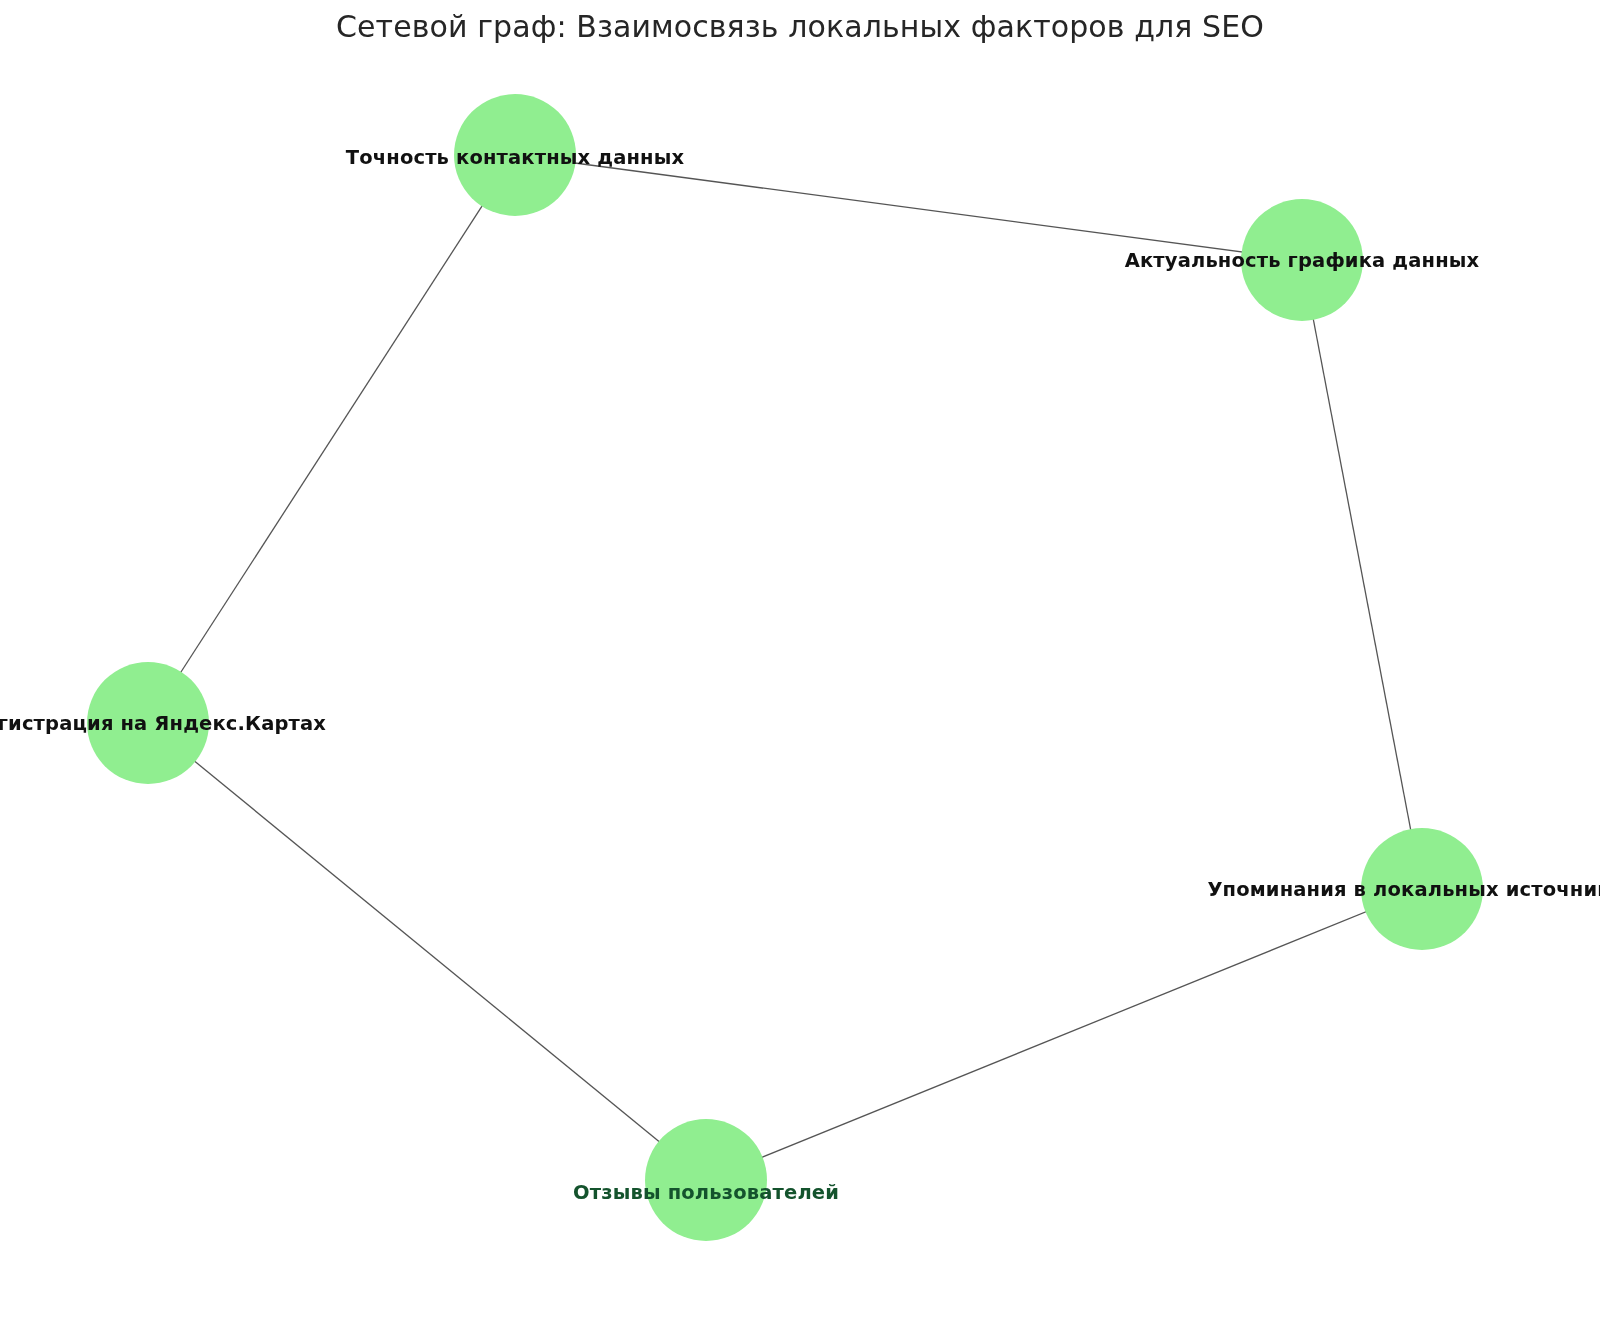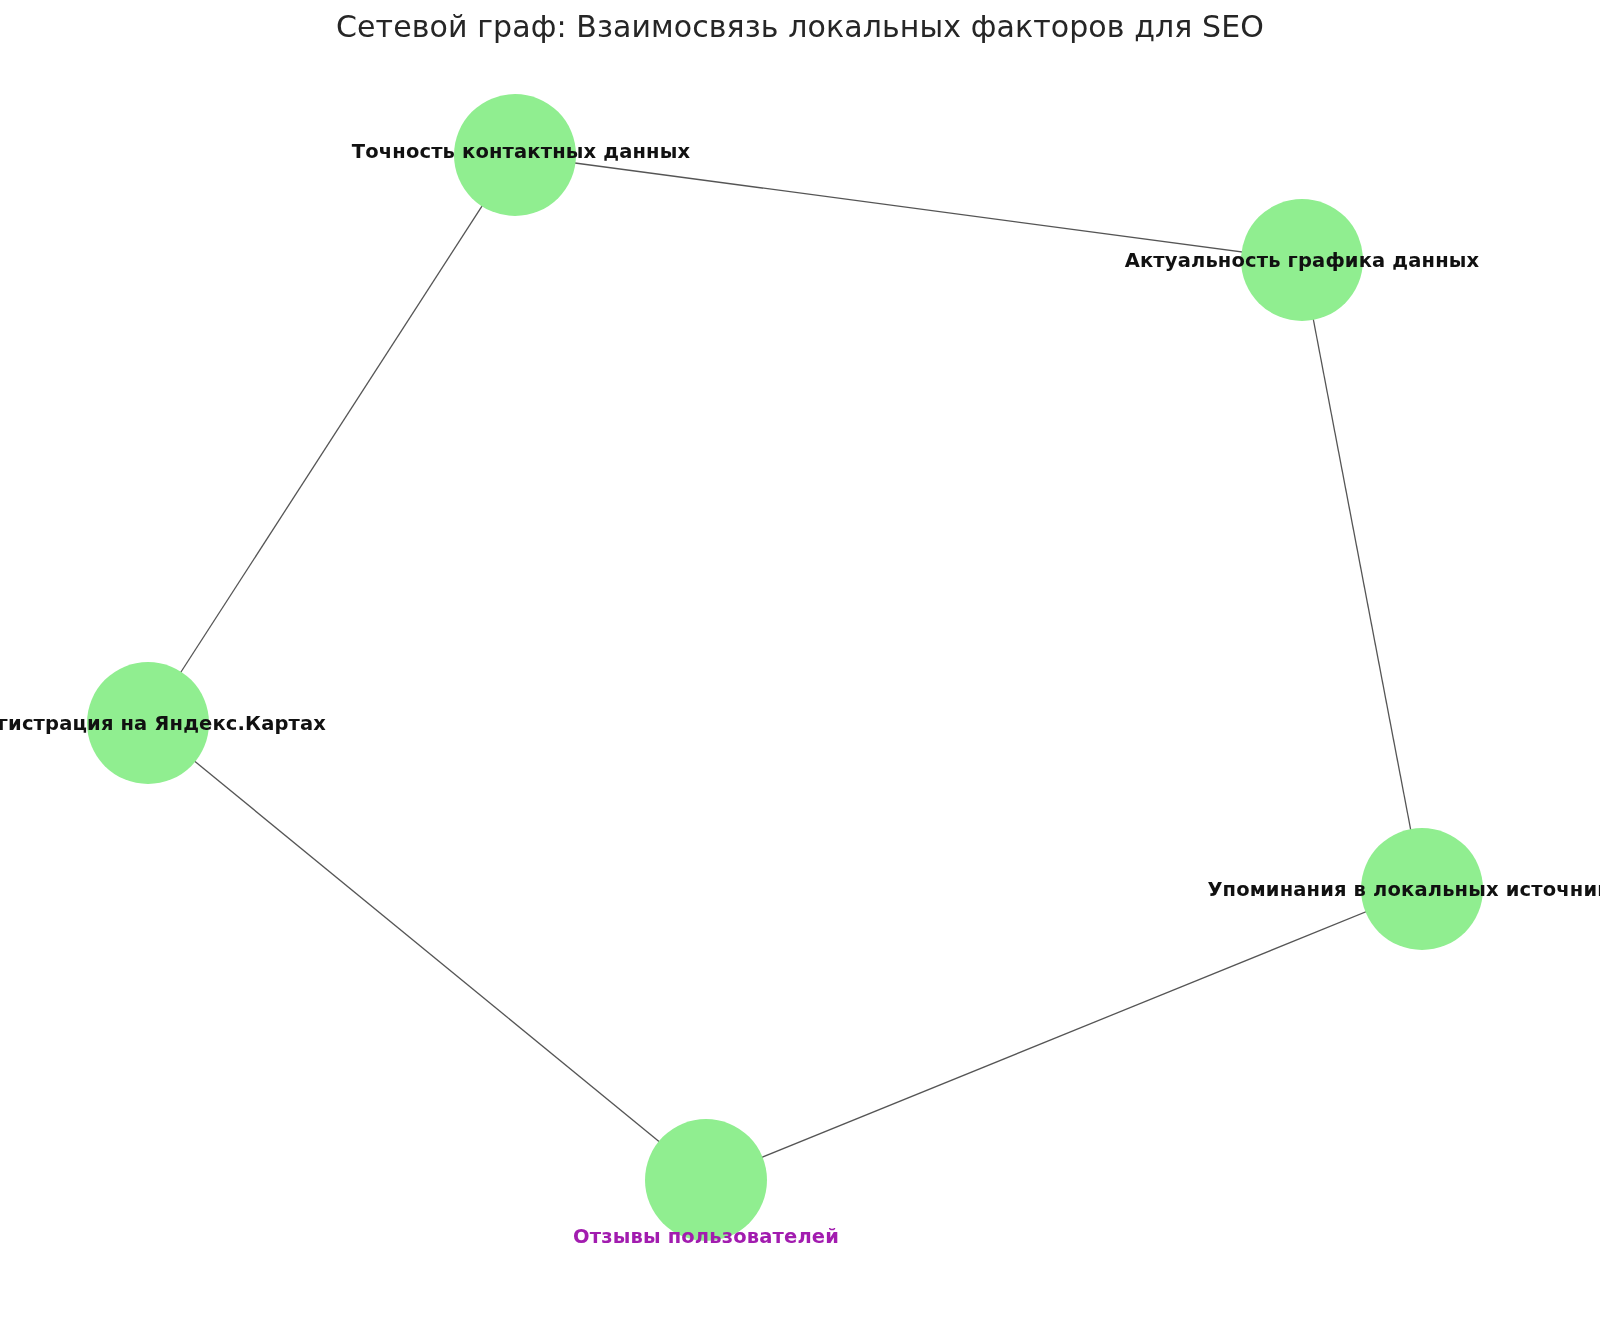--- a/index.html
+++ b/index.html
@@ -70,20 +70,20 @@
     <g id="node-layer">
         <circle cx="515" cy="155" r="61" fill="#90EE90"></circle>
         <circle cx="1302" cy="260" r="61" fill="#90EE90"></circle>
         <circle cx="148" cy="723" r="61" fill="#90EE90"></circle>
         <circle cx="1422" cy="889" r="61" fill="#90EE90"></circle>
         <circle cx="706" cy="1180" r="61" fill="#90EE90"></circle>
       </g>
   </svg>
 
   <div id="label-layer">
-      <div class="node-label" style="left: 515px; top: 151px; color: rgb(17, 17, 17); margin-left: 6px;">Точность контактных данных</div>
+      <div class="node-label" style="left: 515px; top: 157px; color: rgb(17, 17, 17);">Точность контактных данных</div>
       <div class="node-label" style="left: 1302px; top: 260px; color: rgb(17, 17, 17);">Актуальность графика данных</div>
       <div class="node-label" style="left: 148px; top: 723px; color: rgb(17, 17, 17);">Регистрация на Яндекс.Картах</div>
       <div class="node-label" style="left: 1422px; top: 889px; color: rgb(17, 17, 17);">Упоминания в локальных источниках</div>
-      <div class="node-label" style="left: 706px; top: 1236px; color: #a21caf;">Отзывы пользователей</div>
+      <div class="node-label" style="left: 706px; top: 1192px; color: #14532d;">Отзывы пользователей</div>
     </div>
 
 </div>
 
 </body></html>

